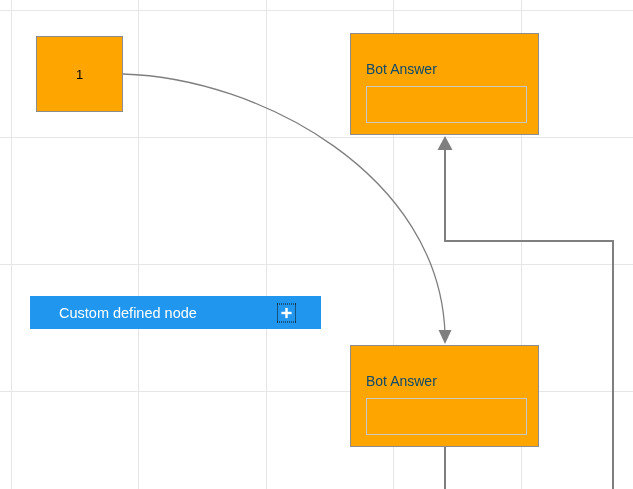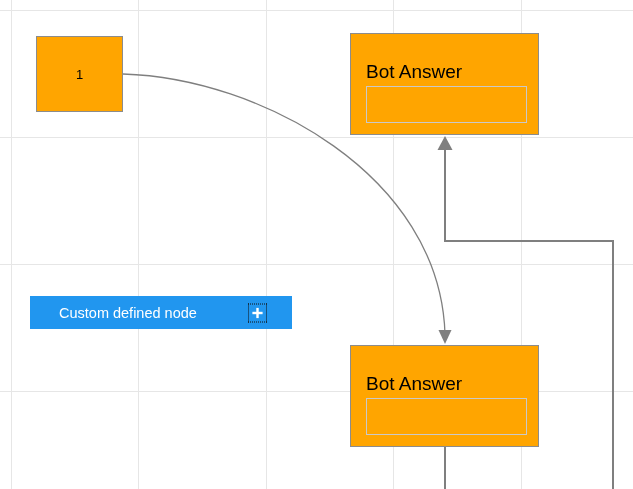--- a/index.html
+++ b/index.html
@@ -44,41 +44,41 @@
     transform: translateY(-50%);
     text-align: center;
     font-size: 13px;
     color: #000000;
     line-height: 1;
   }
   .node-title {
     position: absolute;
     left: 15px;
     top: 28px;
-    font-size: 19px;
-    color: #000000;
+    font-size: 14px;
+    color: #0c4a6e;
     line-height: 1;
     white-space: nowrap;
   }
   .node-field {
     position: absolute;
     box-sizing: border-box;
     left: 15px;
     right: 11px;
     top: 52px;
     height: 37px;
     border: 1px solid #c9c9c9;
     background: transparent;
   }
   
   #palette-item {
     position: absolute;
     left: 30px;
     top: 296px;
-    width: 262px;
+    width: 291px;
     height: 33px;
     background: #2196ef;
     display: flex;
     align-items: center;
   }
   #palette-label {
     position: absolute;
     left: 29px;
     top: 50%;
     transform: translateY(-50%);

